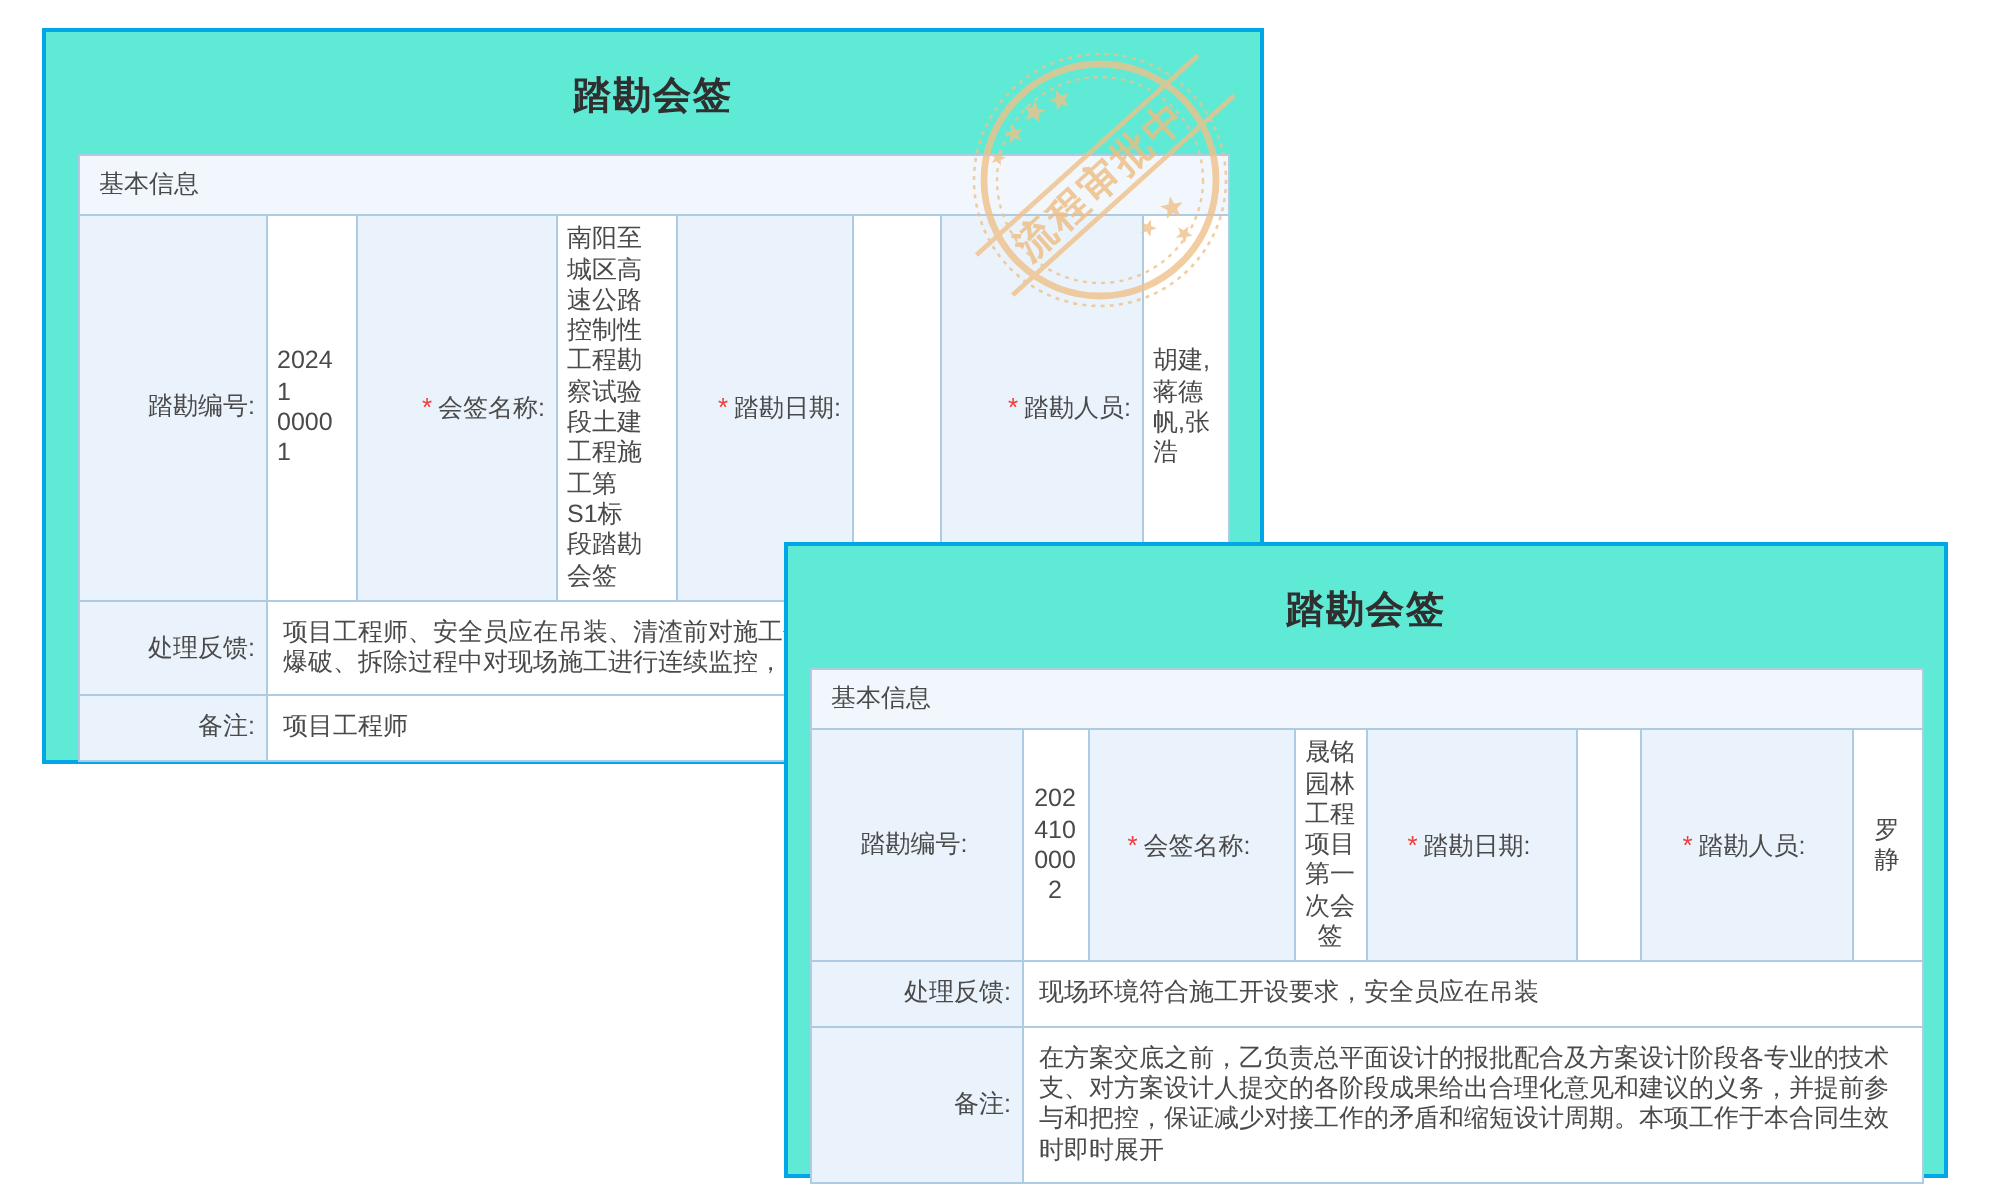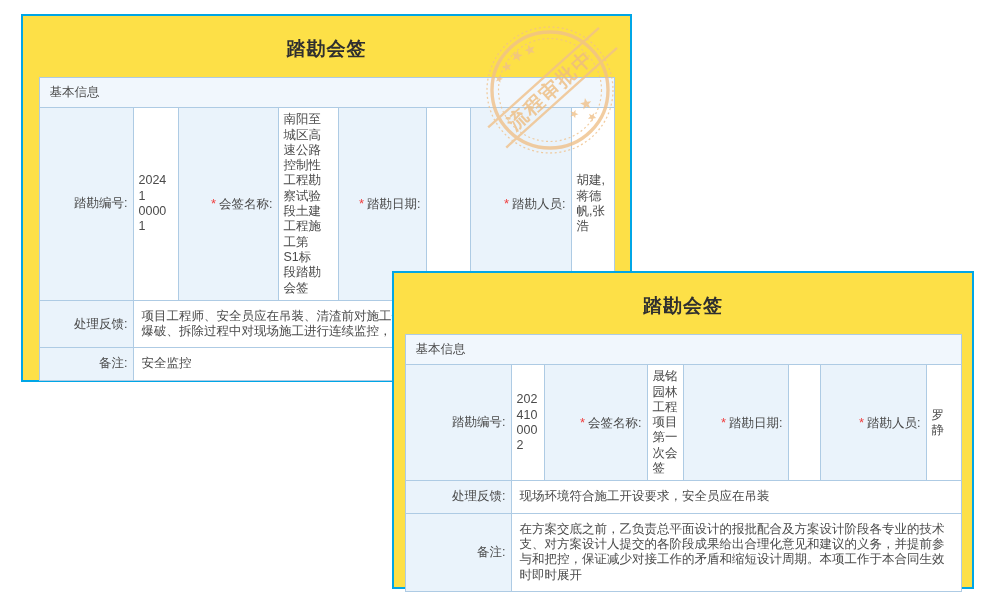--- a/index.html
+++ b/index.html
@@ -1,33 +1,33 @@
 <!DOCTYPE html>
 <html><head>
 <meta charset="utf-8">
 <style>
   html,body{margin:0;padding:0;background:#ffffff;}
   .stage{position:relative;width:1000px;height:600px;overflow:hidden;background:#ffffff;
          font-family:"Liberation Sans","DejaVu Sans",sans-serif;color:#454545;}
-  .card{position:absolute;background:#fde047;border:2px solid #00a6e6;box-sizing:border-box;}
+  .card{position:absolute;background:#5eead4;border:2px solid #00a6e6;box-sizing:border-box;}
   .card1{left:21px;top:14px;width:611px;height:368px;}
   .card2{left:392px;top:271px;width:582px;height:318px;}
   .card-title{text-align:center;font-size:19px;font-weight:bold;color:#2f2f2f;
               padding:22px 0 17px 0;line-height:22px;letter-spacing:1px;}
   table.form{border-collapse:collapse;table-layout:fixed;margin:0 auto;font-size:12.5px;}
   .card1 table.form{width:575px;}
   .card2 table.form{width:556px;}
   table.form td{border:1px solid #aecbe4;vertical-align:middle;box-sizing:border-box;
                 line-height:15.3px;color:#4a4a4a;}
   td.sect{background:#f1f7fd;padding:7px 10px;color:#3c3c3c;height:30px;margin-left:48px;}
   td.lbl{background:#eaf3fb;text-align:right;padding:3px 5px 3px 3px;color:#3c3c3c;white-space:nowrap;}
   td.val{background:#ffffff;text-align:left;padding:4px 5px;}
   .pre{white-space:pre-line;word-break:break-all;margin-top:28px;}
   .card1 tr.row-main>td{height:182px;}
-  .card2 tr.row-main>td{height:112px;}
+  .card2 tr.row-main>td{height:112px;text-align:center;}
   tr.row-fb>td,tr.row-rk>td{height:30px;}
   tr.row-fb td.val,tr.row-rk td.val{padding:8px 8px;}
   .req{color:#f03e3e;margin-right:3px;font-size:13px;}
   .stamp{position:absolute;left:478px;top:20px;pointer-events:none;}
 </style>
 </head>
 <body>
 
 <div class="stage">
 
@@ -73,21 +73,21 @@
 帆,张
 浩</td>
       </tr>
       <tr class="row-fb">
         <td class="lbl">处理反馈:</td>
         <td class="val pre" colspan="7">项目工程师、安全员应在吊装、清渣前对施工作业人员
 爆破、拆除过程中对现场施工进行连续监控，并设置警</td>
       </tr>
       <tr class="row-rk">
         <td class="lbl">备注:</td>
-        <td class="val" colspan="7">安全监控</td>
+        <td class="val" colspan="7">项目工程师</td>
       </tr>
     </tbody>
       </table>
   </section>
 
   <svg class="stamp" width="144" height="144" viewBox="476 20 144 144">
     <g opacity="0.8">
       <g fill="none" stroke="#f0c18a">
         <circle cx="548" cy="90" r="63" stroke-width="1.3" stroke-dasharray="2 2.6"></circle>
         <circle cx="548" cy="90" r="58" stroke-width="3.4"></circle>

